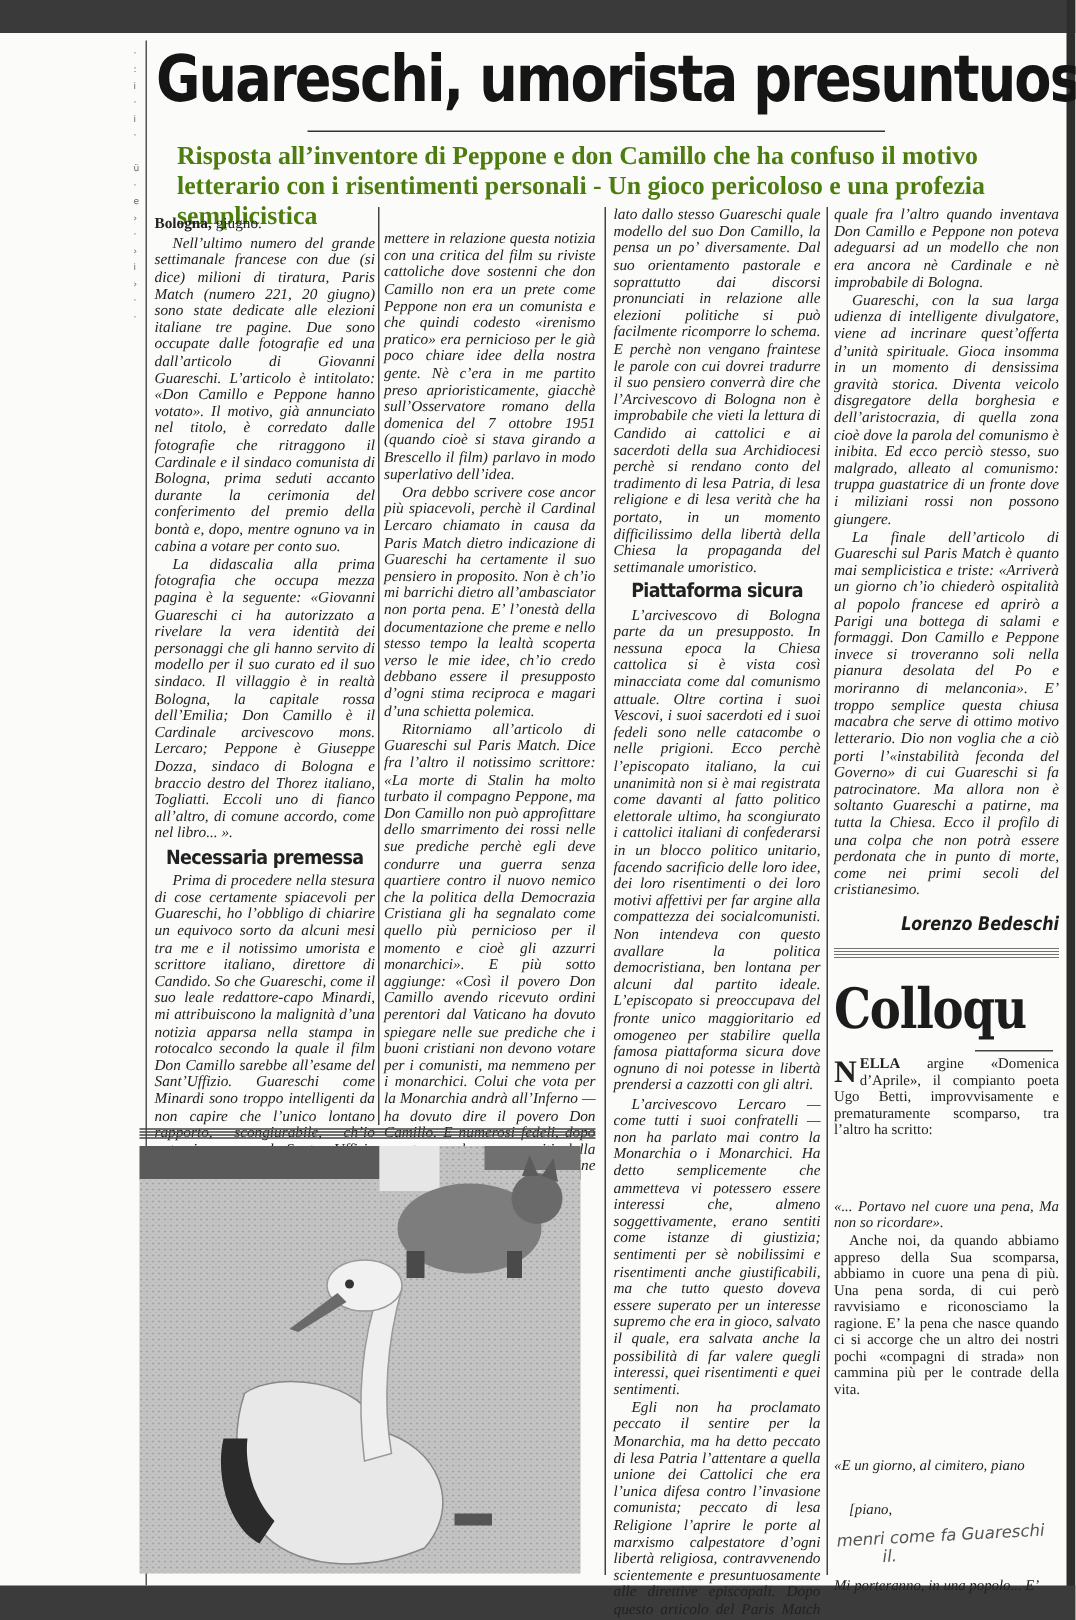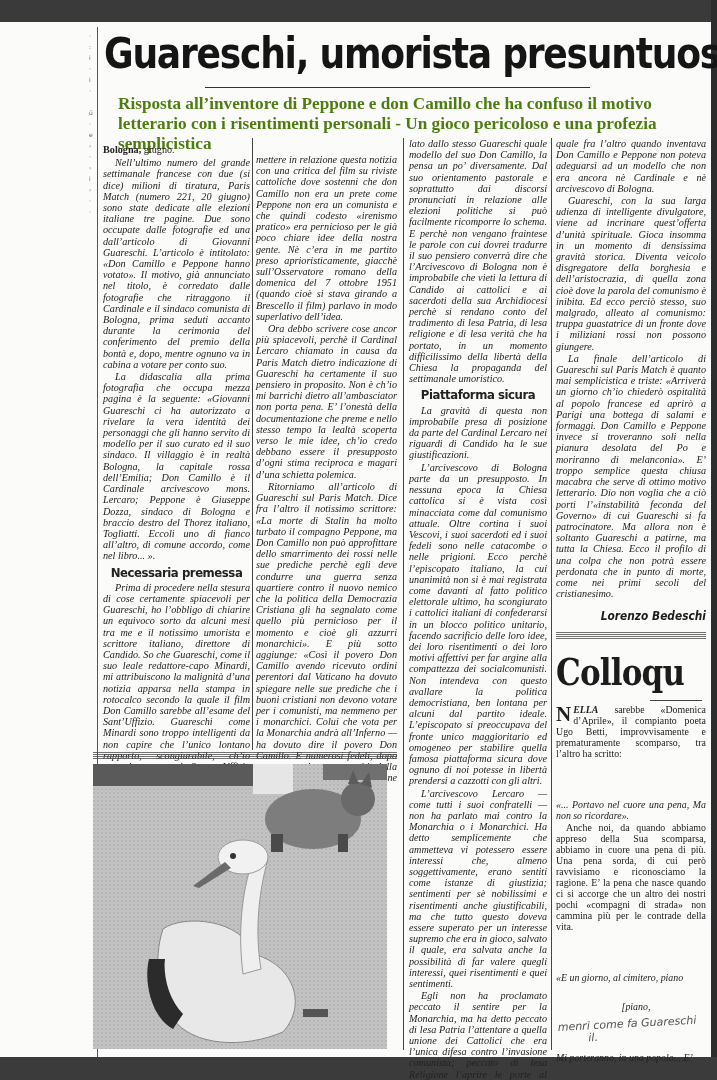--- a/index.html
+++ b/index.html
@@ -54,23 +54,23 @@
   .colloquio-title { position: absolute; left: 556px; top: 650px; width: 152px; height: 45px; overflow: hidden;
                      font-family: "DejaVu Serif", serif; font-weight: bold; font-size: 37px; line-height: 45px;
                      letter-spacing: -1px; transform: scaleX(0.84); transform-origin: left; white-space: nowrap; }
   .colloquio-rule { position: absolute; left: 650px; top: 700px; width: 52px; height: 1px; background: #444; }
 
   .col5 { position: absolute; left: 556px; top: 704px; width: 150px;
           font-family: "Liberation Serif", serif; font-size: 9.9px; line-height: 11px; text-align: justify; color: #222; }
   .col5 p { text-indent: 10px; margin-bottom: 1px; }
   .col5 p.first { text-indent: 0; }
   .col5 .dropcap { float: left; font-weight: bold; font-size: 21px; line-height: 20px; margin-right: 2px; }
-  .col5 .smallcaps { font-weight: bold; font-style: italic; }
+  .col5 .smallcaps { font-weight: bold; }
   .col5 .verse { font-style: italic; text-indent: 0; margin-top: 40px; }
-  .col5 .verse-right { text-align: center; font-style: italic; margin-top: 18px; }
+  .col5 .verse-right { text-align: left; font-style: italic; margin-top: 18px; }
 
   .handwriting { position: absolute; left: 558px; top: 1018px; width: 150px;
                  font-family: "DejaVu Sans", sans-serif; font-size: 11px; color: #555; font-style: italic;
                  transform: rotate(-3deg); line-height: 12px; }
   .handwriting .second { padding-left: 30px; }
 </style>
 </head>
 <body>
 
 <div class="scan-bar-top"></div>
@@ -120,45 +120,44 @@
   <p>Il Cardinal Lercaro, segna-</p>
 </div>
 
 <div class="wavy" style="left:93px; top:752px; width:304px;"></div>
 
 <div class="vrule" style="left:403px; top:138px; height:912px;"></div>
 
 <div class="col col3">
   <p style="text-indent:0">lato dallo stesso Guareschi quale modello del suo Don Camillo, la pensa un po’ diversamente. Dal suo orientamento pastorale e soprattutto dai discorsi pronunciati in relazione alle elezioni politiche si può facilmente ricomporre lo schema. E perchè non vengano fraintese le parole con cui dovrei tradurre il suo pensiero converrà dire che l’Arcivescovo di Bologna non è improbabile che vieti la lettura di Candido ai cattolici e ai sacerdoti della sua Archidiocesi perchè si rendano conto del tradimento di lesa Patria, di lesa religione e di lesa verità che ha portato, in un momento difficilissimo della libertà della Chiesa la propaganda del settimanale umoristico.</p>
   <div class="subhead-small">Piattaforma sicura</div>
-  <p>La gravità di questa non improbabile presa di posizione da parte del Cardinal Lercaro nei riguardi di Candido ha le sue giustificazioni.</p>
   <p>L’arcivescovo di Bologna parte da un presupposto. In nessuna epoca la Chiesa cattolica si è vista così minacciata come dal comunismo attuale. Oltre cortina i suoi Vescovi, i suoi sacerdoti ed i suoi fedeli sono nelle catacombe o nelle prigioni. Ecco perchè l’episcopato italiano, la cui unanimità non si è mai registrata come davanti al fatto politico elettorale ultimo, ha scongiurato i cattolici italiani di confederarsi in un blocco politico unitario, facendo sacrificio delle loro idee, dei loro risentimenti o dei loro motivi affettivi per far argine alla compattezza dei socialcomunisti. Non intendeva con questo avallare la politica democristiana, ben lontana per alcuni dal partito ideale. L’episcopato si preoccupava del fronte unico maggioritario ed omogeneo per stabilire quella famosa piattaforma sicura dove ognuno di noi potesse in libertà prendersi a cazzotti con gli altri.</p>
   <p>L’arcivescovo Lercaro — come tutti i suoi confratelli — non ha parlato mai contro la Monarchia o i Monarchici. Ha detto semplicemente che ammetteva vi potessero essere interessi che, almeno soggettivamente, erano sentiti come istanze di giustizia; sentimenti per sè nobilissimi e risentimenti anche giustificabili, ma che tutto questo doveva essere superato per un interesse supremo che era in gioco, salvato il quale, era salvata anche la possibilità di far valere quegli interessi, quei risentimenti e quei sentimenti.</p>
   <p>Egli non ha proclamato peccato il sentire per la Monarchia, ma ha detto peccato di lesa Patria l’attentare a quella unione dei Cattolici che era l’unica difesa contro l’invasione comunista; peccato di lesa Religione l’aprire le porte al marxismo calpestatore d’ogni libertà religiosa, contravvenendo scientemente e presuntuosamente alle direttive episcopali. Dopo questo articolo del Paris Match non può non aggiungere peccato di lesa onestà il travisare le sue parole e i suoi atteggia-</p>
 </div>
 
 <div class="vrule" style="left:551px; top:138px; height:912px;"></div>
 
 <div class="col col4">
-  <p style="text-indent:0">quale fra l’altro quando inventava Don Camillo e Peppone non poteva adeguarsi ad un modello che non era ancora nè Cardinale e nè arcivescovo di Bologna.</p>
+  <p style="text-indent:0">quale fra l’altro quando inventava Don Camillo e Peppone non poteva adeguarsi ad un modello che non era ancora nè Cardinale e nè improbabile di Bologna.</p>
   <p>Guareschi, con la sua larga udienza di intelligente divulgatore, viene ad incrinare quest’offerta d’unità spirituale. Gioca insomma in un momento di densissima gravità storica. Diventa veicolo disgregatore della borghesia e dell’aristocrazia, di quella zona cioè dove la parola del comunismo è inibita. Ed ecco perciò stesso, suo malgrado, alleato al comunismo: truppa guastatrice di un fronte dove i miliziani rossi non possono giungere.</p>
   <p>La finale dell’articolo di Guareschi sul Paris Match è quanto mai semplicistica e triste: «Arriverà un giorno ch’io chiederò ospitalità al popolo francese ed aprirò a Parigi una bottega di salami e formaggi. Don Camillo e Peppone invece si troveranno soli nella pianura desolata del Po e moriranno di melanconia». E’ troppo semplice questa chiusa macabra che serve di ottimo motivo letterario. Dio non voglia che a ciò porti l’«instabilità feconda del Governo» di cui Guareschi si fa patrocinatore. Ma allora non è soltanto Guareschi a patirne, ma tutta la Chiesa. Ecco il profilo di una colpa che non potrà essere perdonata che in punto di morte, come nei primi secoli del cristianesimo.</p>
 </div>
 
 <div class="signature">Lorenzo Bedeschi</div>
 
 <div class="wavy" style="left:556px; top:632px; width:150px;"></div>
 
 <div class="colloquio-title">Colloquio</div>
 <div class="colloquio-rule"></div>
 
 <div class="col5">
   <p class="first">
     <span class="dropcap">N</span><span class="smallcaps">ELLA</span>
-    <span>sarebbe «Domenica d’Aprile», il compianto poeta Ugo Betti, improvvisamente e prematuramente scomparso, tra l’altro ha scritto:</span>
+    <span>argine «Domenica d’Aprile», il compianto poeta Ugo Betti, improvvisamente e prematuramente scomparso, tra l’altro ha scritto:</span>
   </p>
   <p class="verse">«... Portavo nel cuore una pena, Ma non so ricordare».</p>
   <p>Anche noi, da quando abbiamo appreso della Sua scomparsa, abbiamo in cuore una pena di più. Una pena sorda, di cui però ravvisiamo e riconosciamo la ragione. E’ la pena che nasce quando ci si accorge che un altro dei nostri pochi «compagni di strada» non cammina più per le contrade della vita.</p>
   <p class="verse">«E un giorno, al cimitero, piano</p>
   <p class="verse-right">[piano,</p>
   <p class="verse">Mi porteranno, in una popolo... E’</p>
   <p class="verse-right">[lettura».</p>
 </div>
 
 <div class="photo">

